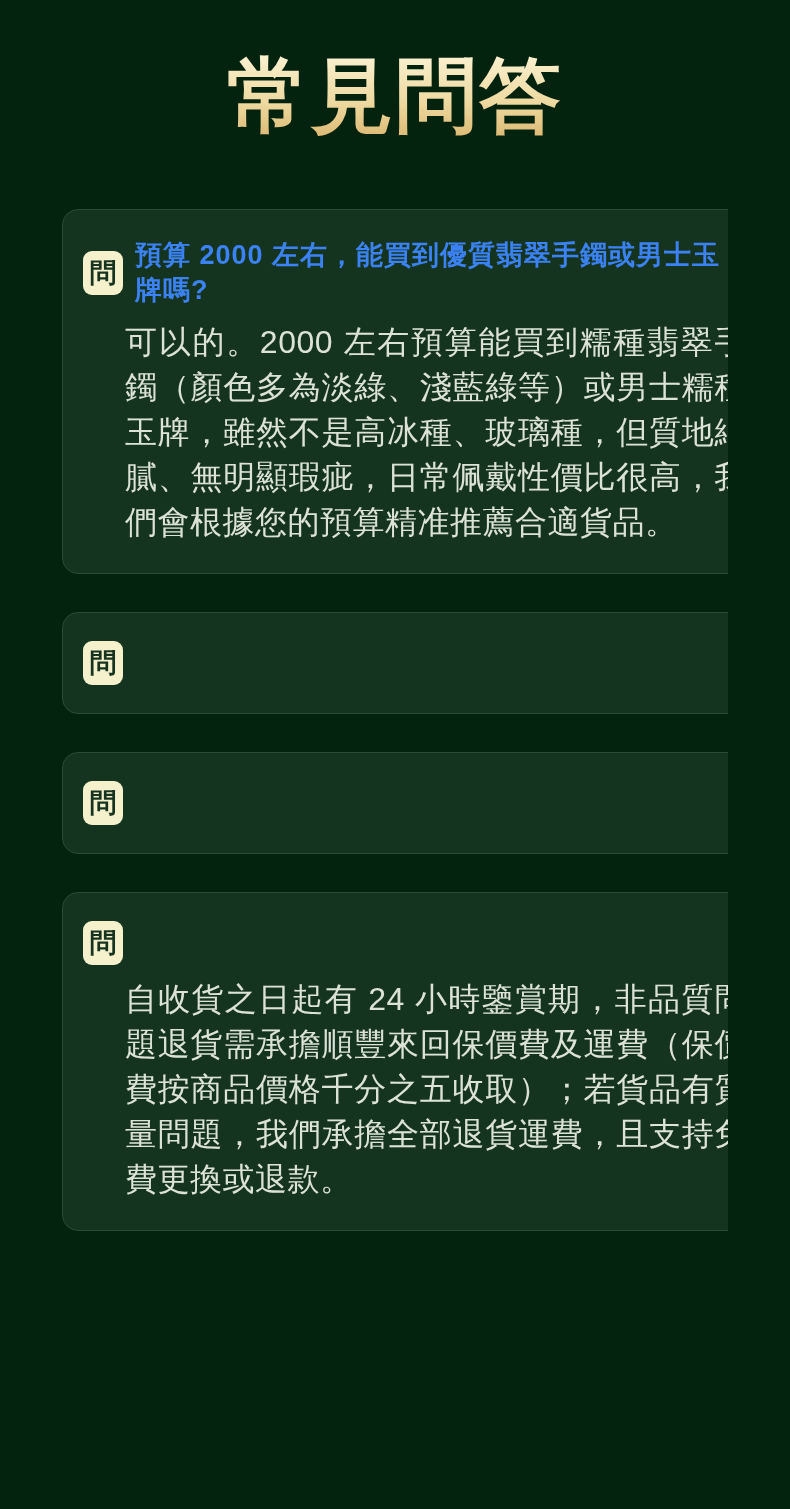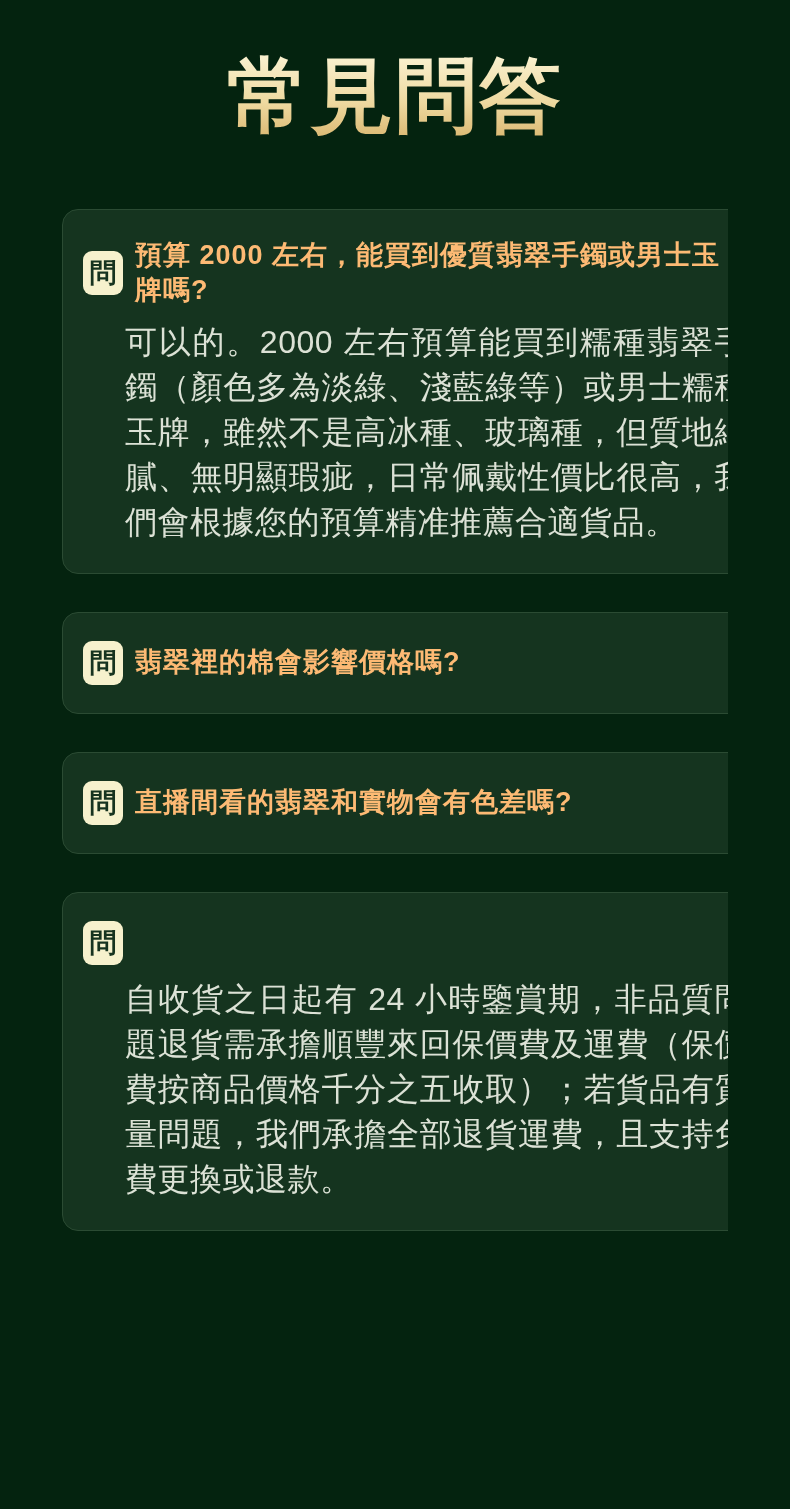--- a/index.html
+++ b/index.html
@@ -55,21 +55,21 @@
     border-radius: 9px;
     display: flex;
     align-items: center;
     justify-content: center;
     font-size: 27px;
     font-weight: 700;
   }
   .q-title {
     font-size: 27px;
     font-weight: 700;
-    color: #fdba74;
+    color: #3b82f6;
     letter-spacing: 1px;
     line-height: 1.3;
   }
   .answer {
     margin: 12px 0 0 42px;
     font-size: 32px;
     line-height: 45px;
     color: #dce2d6;
     letter-spacing: 0.5px;
     text-align: justify;
@@ -88,28 +88,26 @@
       <div class="card-head">
         <span class="q-badge">問</span>
         <span class="q-title">預算 2000 左右，能買到優質翡翠手鐲或男士玉牌嗎?</span>
       </div>
       <div class="answer">可以的。2000 左右預算能買到糯種翡翠手鐲（顏色多為淡綠、淺藍綠等）或男士糯種玉牌，雖然不是高冰種、玻璃種，但質地細膩、無明顯瑕疵，日常佩戴性價比很高，我們會根據您的預算精准推薦合適貨品。</div>
     </div>
 
     <div class="faq-card">
       <div class="card-head">
         <span class="q-badge">問</span>
-        <span class="q-title">翡翠裡的棉會影響價格嗎?</span>
       </div>
     </div>
 
     <div class="faq-card">
       <div class="card-head">
         <span class="q-badge">問</span>
-        <span class="q-title">直播間看的翡翠和實物會有色差嗎?</span>
       </div>
     </div>
 
     <div class="faq-card">
       <div class="card-head">
         <span class="q-badge">問</span>
       </div>
       <div class="answer">自收貨之日起有 24 小時鑒賞期，非品質問題退貨需承擔順豐來回保價費及運費（保價費按商品價格千分之五收取）；若貨品有質量問題，我們承擔全部退貨運費，且支持免費更換或退款。</div>
     </div>
 

